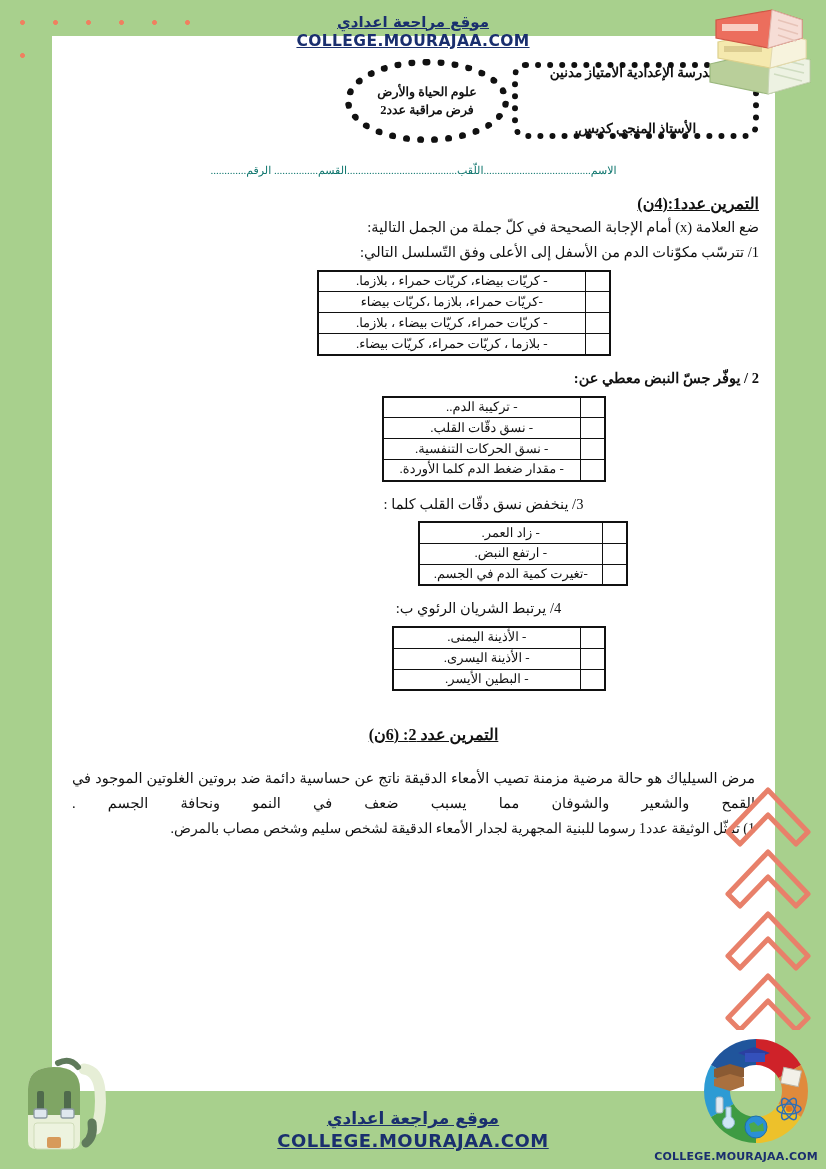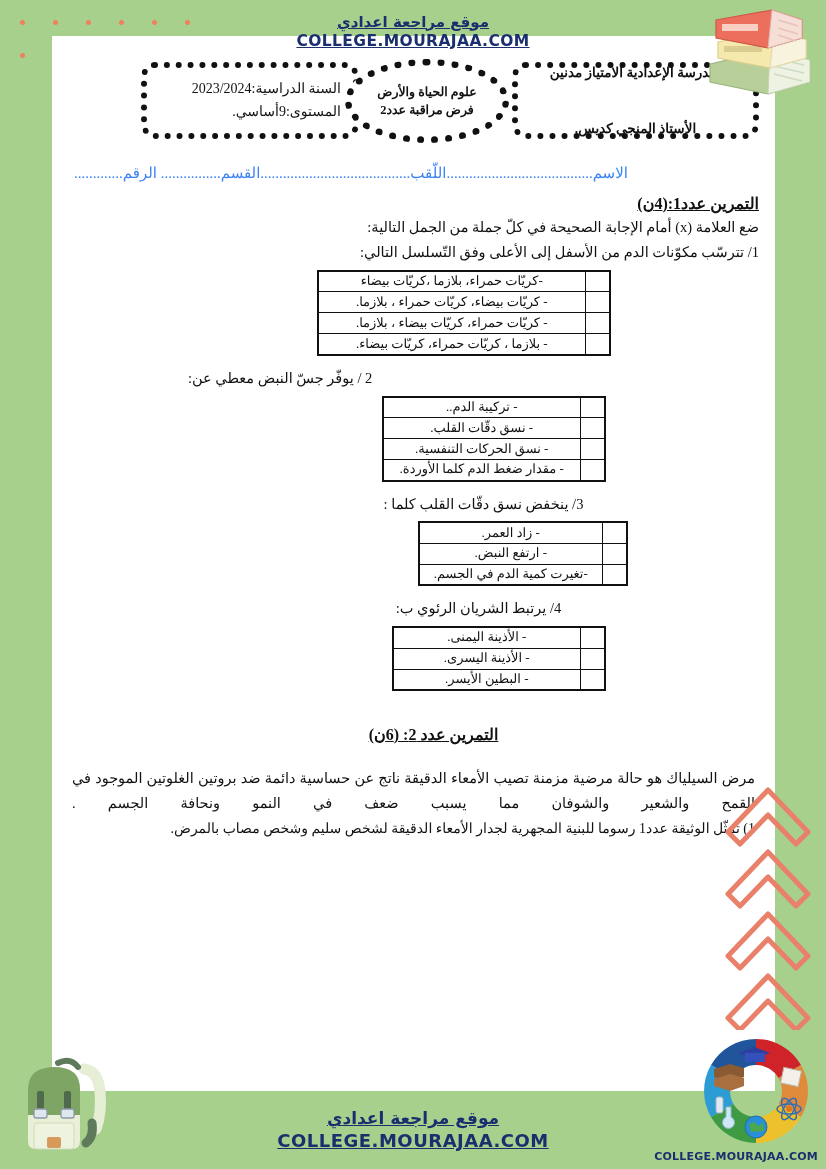--- a/index.html
+++ b/index.html
@@ -173,23 +173,23 @@
     line-height: 1.6;
   }
   .hdr-year div { width: 100%; text-align: right; padding-right: 4px; }
 
   
   .id-line {
     position: absolute;
     top: 126px;
     right: 22px;
     left: 22px;
-    font-size: 15px;
-    color: #3b82f6;
-    text-align: left;
+    font-size: 11px;
+    color: #0f766e;
+    text-align: center;
     direction: rtl;
     line-height: 1.5;
     letter-spacing: 0.2px;
   }
 
   
   .body-area {
     position: absolute;
     top: 158px;
     right: 16px;
@@ -215,21 +215,21 @@
     margin: 2px 0 0 0;
   }
 
   .qline {
     font-size: 14.5px;
     line-height: 1.5;
     margin: 4px 0 3px 0;
     text-align: right;
   }
 
-  .q2line { text-align: left; padding-left: 120px; }
+  .q2line { text-align: right; padding-left: 120px; font-weight: bold; }
   .q3line { text-align: center; padding-left: 140px; }
   .q4line { text-align: center; padding-left: 130px; }
 
   
   .choice-table {
     border-collapse: collapse;
     border: 2px solid #111;
     margin: 3px 0 8px 0;
     table-layout: fixed;
     background: #fff;
@@ -417,46 +417,42 @@
 
     <div class="header-row">
       <div class="hdr-box hdr-school">
         <div>لمدرسة الإعدادية الامتياز مدنين</div>
         <div>الأستاذ  المنجي كديس.</div>
       </div>
       <div class="hdr-box hdr-subject">
         <div>علوم الحياة والأرض</div>
         <div>فرض مراقبة عدد2</div>
       </div>
-      <div class="hdr-box hdr-year">
-        <div>السنة الدراسية:2023/2024</div>
-        <div>المستوى:9أساسي.</div>
-      </div>
     </div>
 
     <div class="id-line">الاسم.......................................اللّقب........................................القسم................ الرقم.............</div>
 
     <div class="body-area">
 
       <div class="ex-title-wrap">
         <span class="ex-title">التمرين عدد1:(4ن)</span>
       </div>
       <div class="instruction">ضع العلامة (x) أمام الإجابة الصحيحة في كلّ جملة من الجمل التالية:</div>
 
       <div class="qline">1/ تترسّب مكوّنات الدم من الأسفل إلى الأعلى وفق التّسلسل التالي:</div>
       <div class="tbl-wrap1">
         <table class="choice-table t1">
           <tbody>
             <tr>
               <td class="box"></td>
+              <td class="ans">- كريّات بيضاء، كريّات حمراء ، بلازما.</td>
+            </tr>
+            <tr>
+              <td class="box"></td>
               <td class="ans">-كريّات حمراء،  بلازما ،كريّات بيضاء</td>
-            </tr>
-            <tr>
-              <td class="box"></td>
-              <td class="ans">- كريّات بيضاء، كريّات حمراء ، بلازما.</td>
             </tr>
             <tr>
               <td class="box"></td>
               <td class="ans">- كريّات حمراء، كريّات بيضاء ، بلازما.</td>
             </tr>
             <tr>
               <td class="box"></td>
               <td class="ans">- بلازما ، كريّات حمراء، كريّات بيضاء.</td>
             </tr>
           </tbody>

